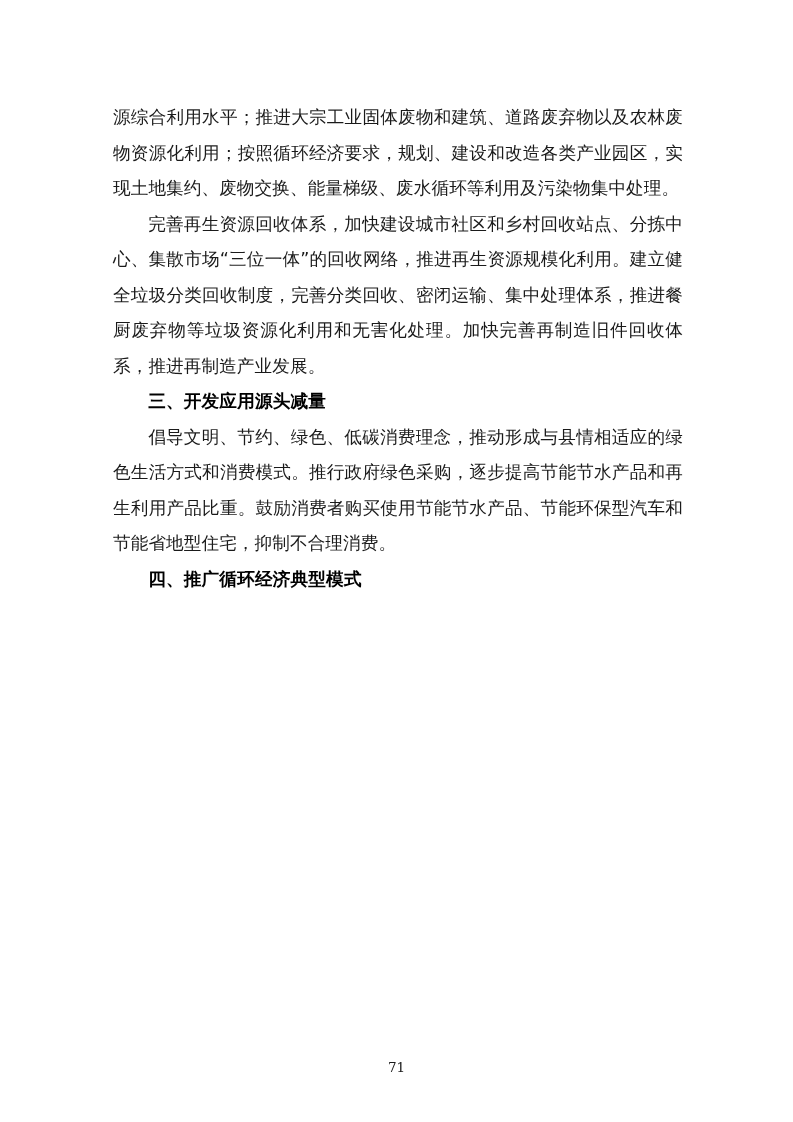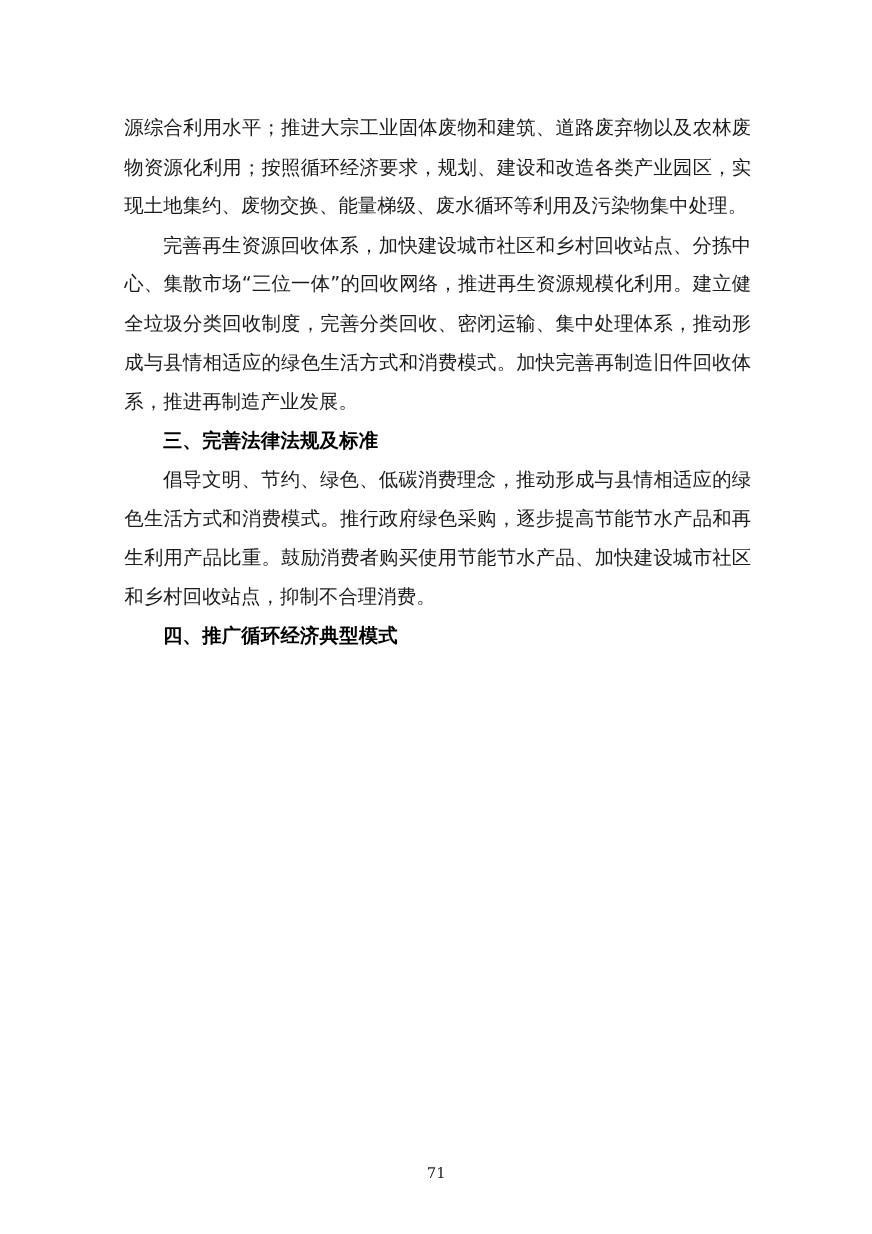--- a/index.html
+++ b/index.html
@@ -66,25 +66,25 @@
 </style>
 </head>
 <body>
 
 <div class="page">
   <div class="content">
 
     <p class="body-para">源综合利用水平；推进大宗工业固体废物和建筑、道路废弃物以及农林废物资源化利用；按照循环经济要求，规划、建设和改造各类产业园区，实现土地集约、废物交换、能量梯级、废水循环等利用及污染物集中处理。</p>
 
 
-    <p class="body-para indent">完善再生资源回收体系，加快建设城市社区和乡村回收站点、分拣中心、集散市场“三位一体”的回收网络，推进再生资源规模化利用。建立健全垃圾分类回收制度，完善分类回收、密闭运输、集中处理体系，推动形成与县情相适应的绿色生活方式和消费模式。加快完善再制造旧件回收体系，推进再制造产业发展。</p>
+    <p class="body-para indent">完善再生资源回收体系，加快建设城市社区和乡村回收站点、分拣中心、集散市场“三位一体”的回收网络，推进再生资源规模化利用。建立健全垃圾分类回收制度，完善分类回收、密闭运输、集中处理体系，推进餐厨废弃物等垃圾资源化利用和无害化处理。加快完善再制造旧件回收体系，推进再制造产业发展。</p>
 
-    <h2 class="section-heading">三、完善法律法规及标准</h2>
+    <h2 class="section-heading">三、开发应用源头减量</h2>
 
-    <p class="body-para indent">倡导文明、节约、绿色、低碳消费理念，推动形成与县情相适应的绿色生活方式和消费模式。推行政府绿色采购，逐步提高节能节水产品和再生利用产品比重。鼓励消费者购买使用节能节水产品、加快建设城市社区和乡村回收站点，抑制不合理消费。</p>
+    <p class="body-para indent">倡导文明、节约、绿色、低碳消费理念，推动形成与县情相适应的绿色生活方式和消费模式。推行政府绿色采购，逐步提高节能节水产品和再生利用产品比重。鼓励消费者购买使用节能节水产品、节能环保型汽车和节能省地型住宅，抑制不合理消费。</p>
 
     <h2 class="section-heading">四、推广循环经济典型模式</h2>
 
 
   </div>
 
   <div class="page-number">71</div>
 </div>
 
 </body></html>

